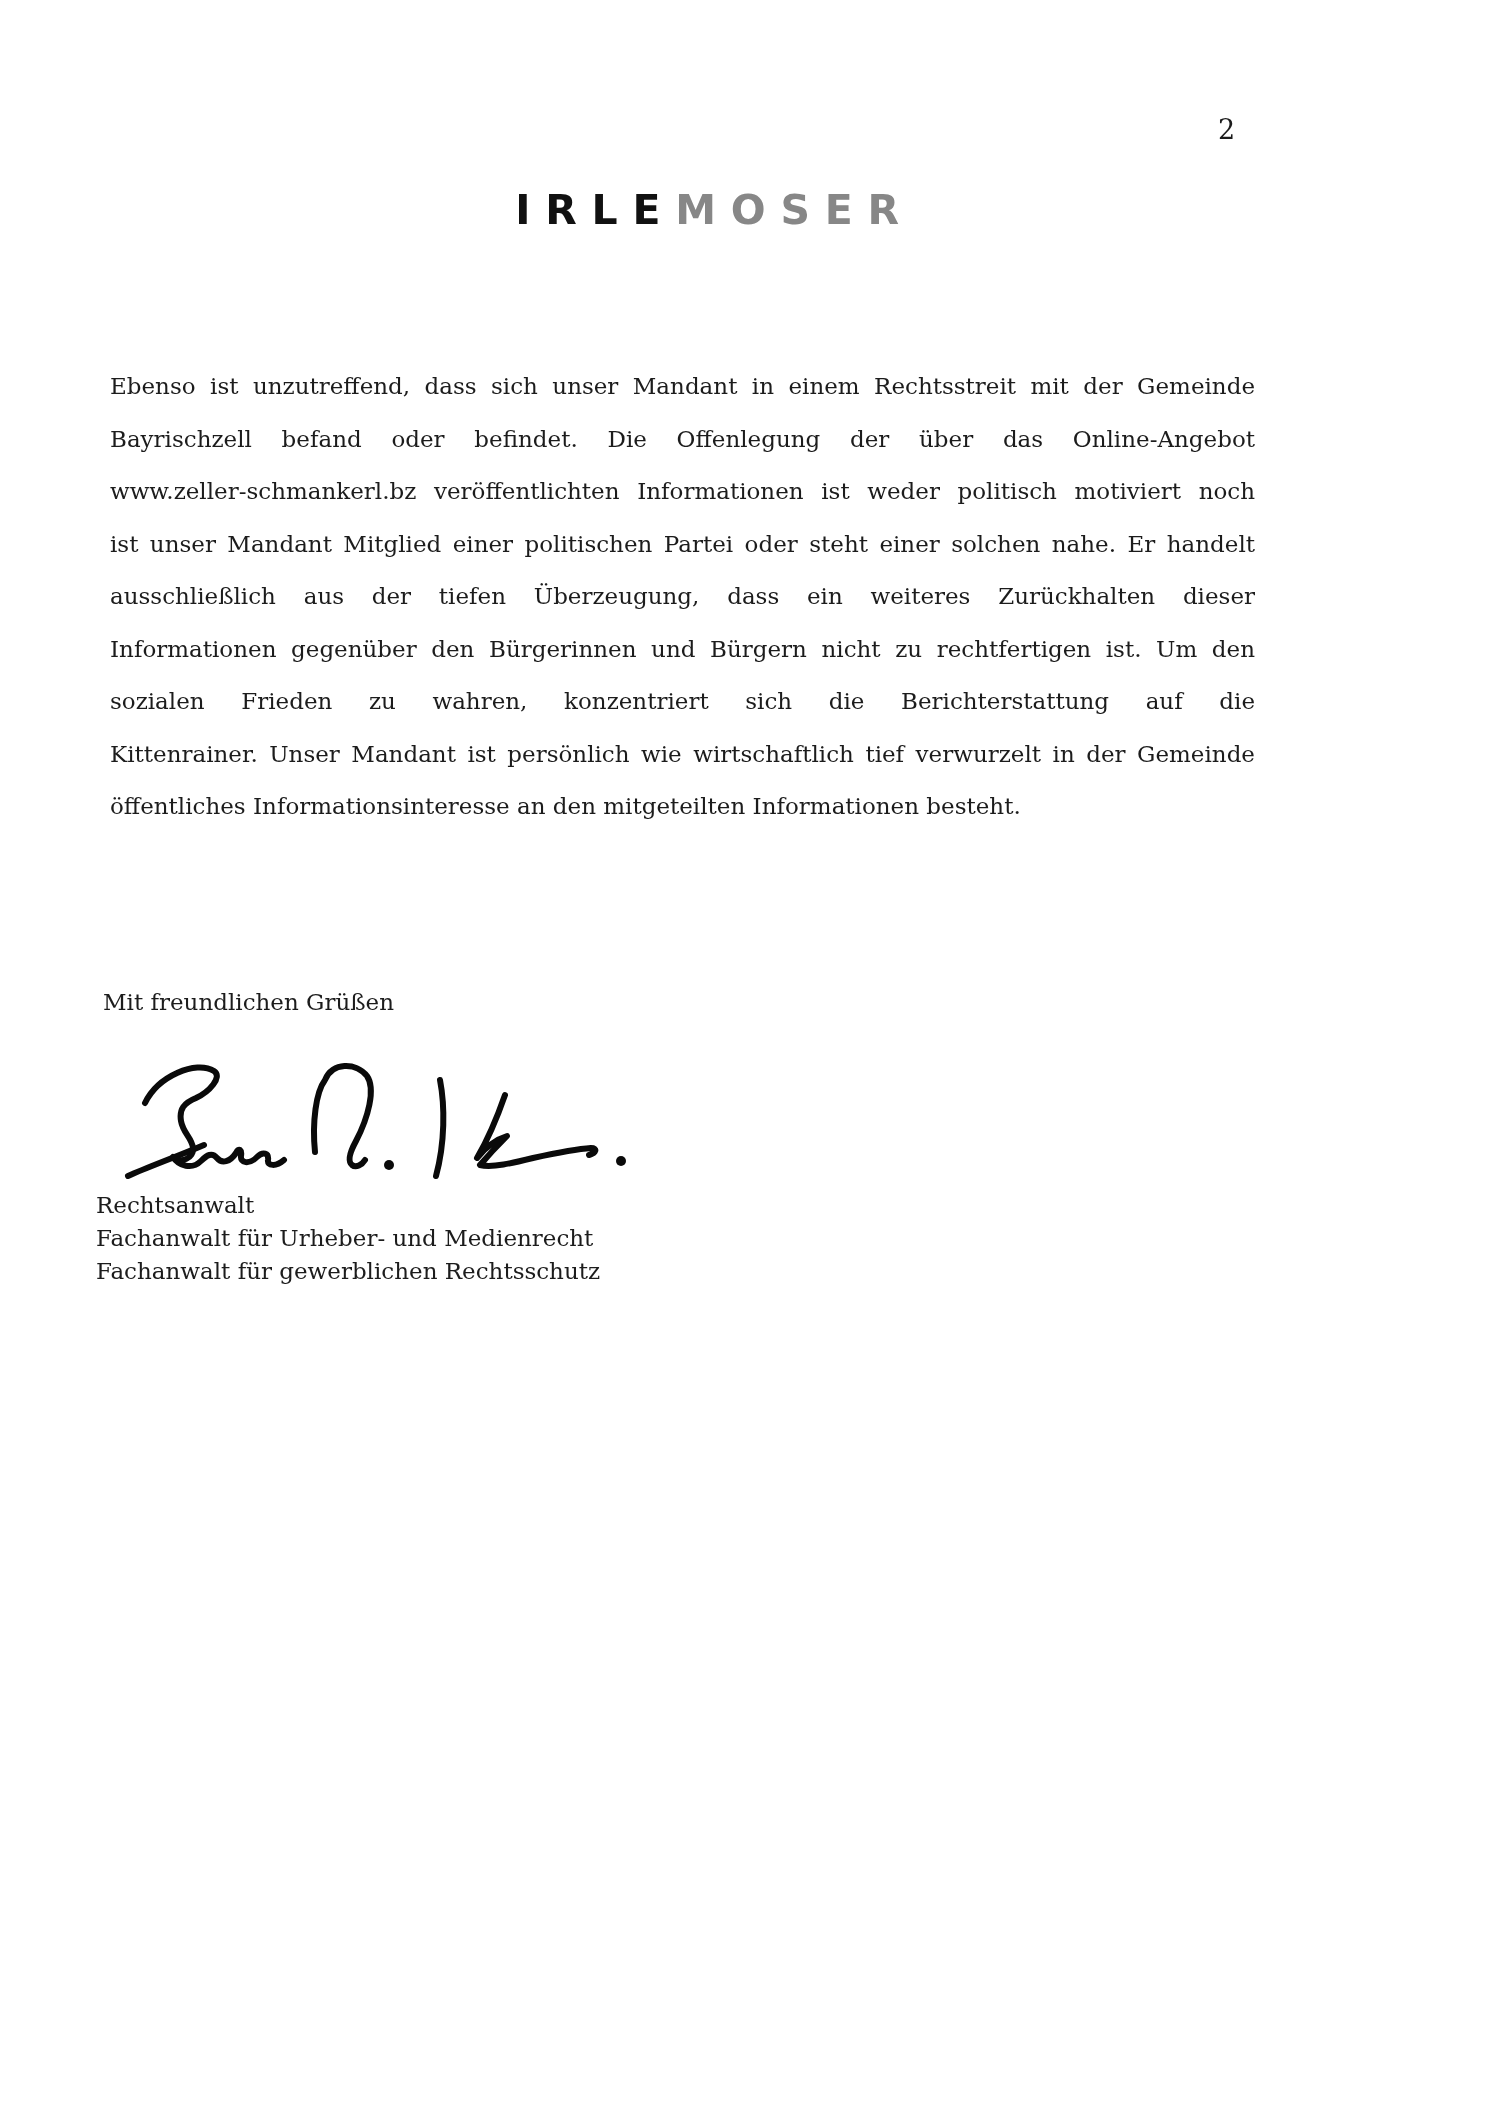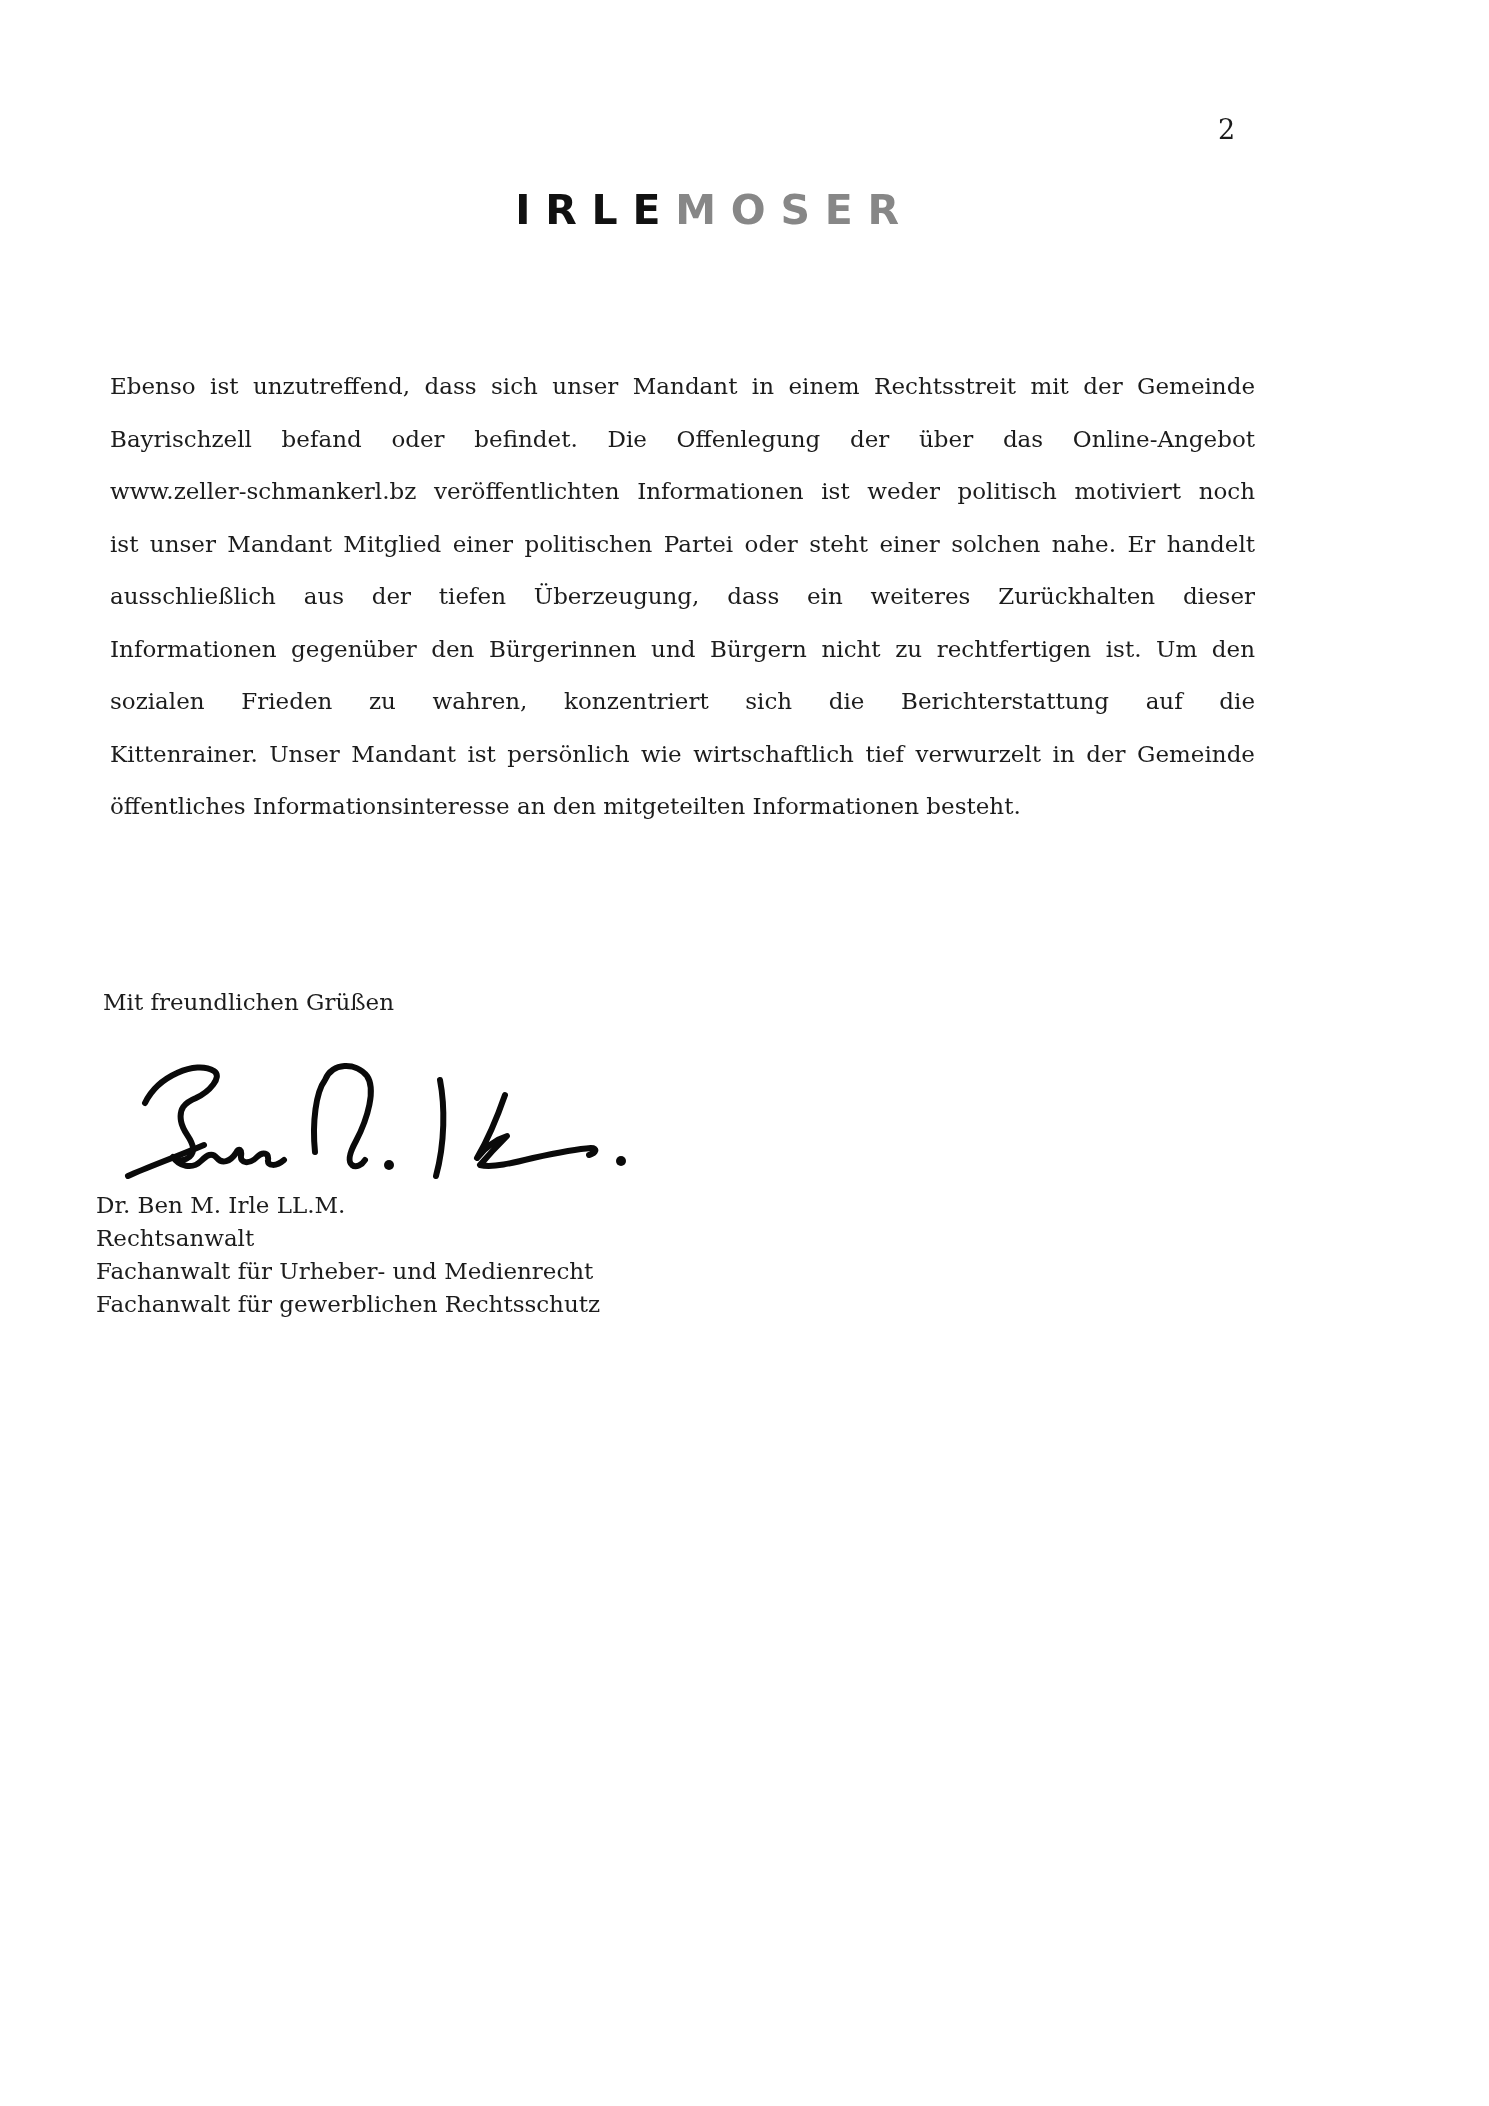--- a/index.html
+++ b/index.html
@@ -145,19 +145,18 @@
 
     <path d="M405,47 C397,70 387,93 377,110
              C386,99 397,91 407,88
              C396,99 386,110 380,117
              C392,120 413,115 433,110
              C456,105 476,101 491,100 C498,100 496,105 489,107"></path>
     <circle cx="521" cy="113" r="5"></circle>
   </svg>
 
   <div class="signoff">
-    <div class="signoff-line">Dr. Ben M. Irle LL.M.</div>
     <div class="signoff-line">Rechtsanwalt</div>
     <div class="signoff-line">Fachanwalt für Urheber- und Medienrecht</div>
     <div class="signoff-line">Fachanwalt für gewerblichen Rechtsschutz</div>
   </div>
 
 </div>
 
 </body></html>

